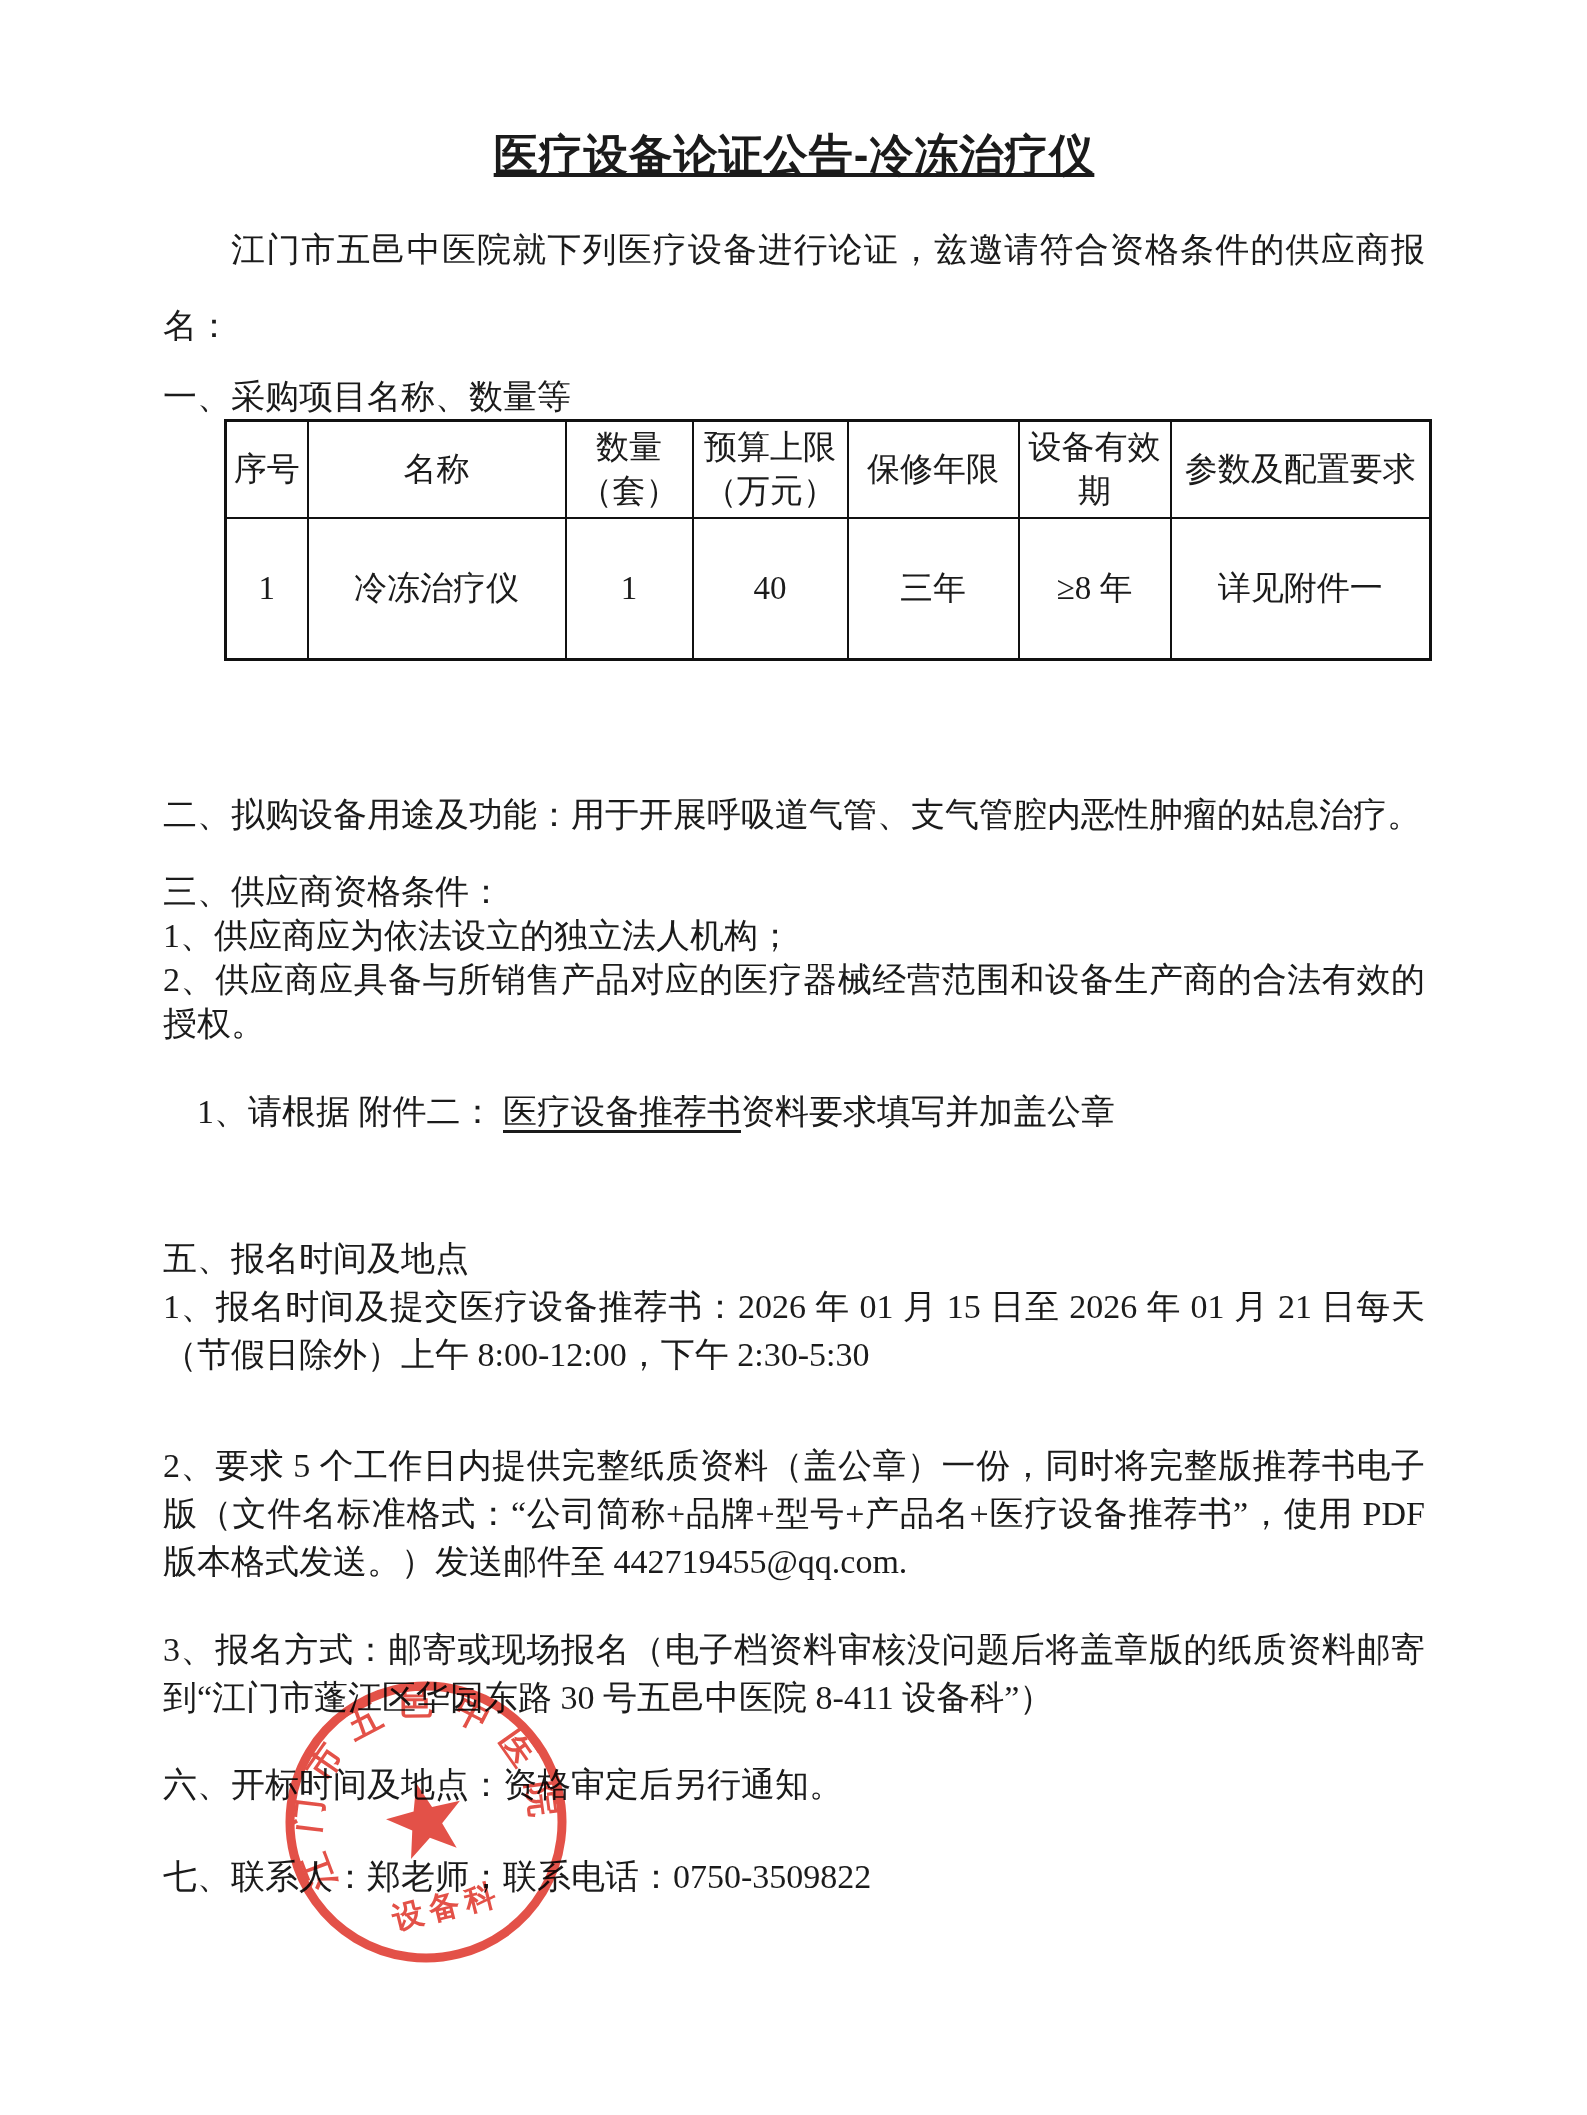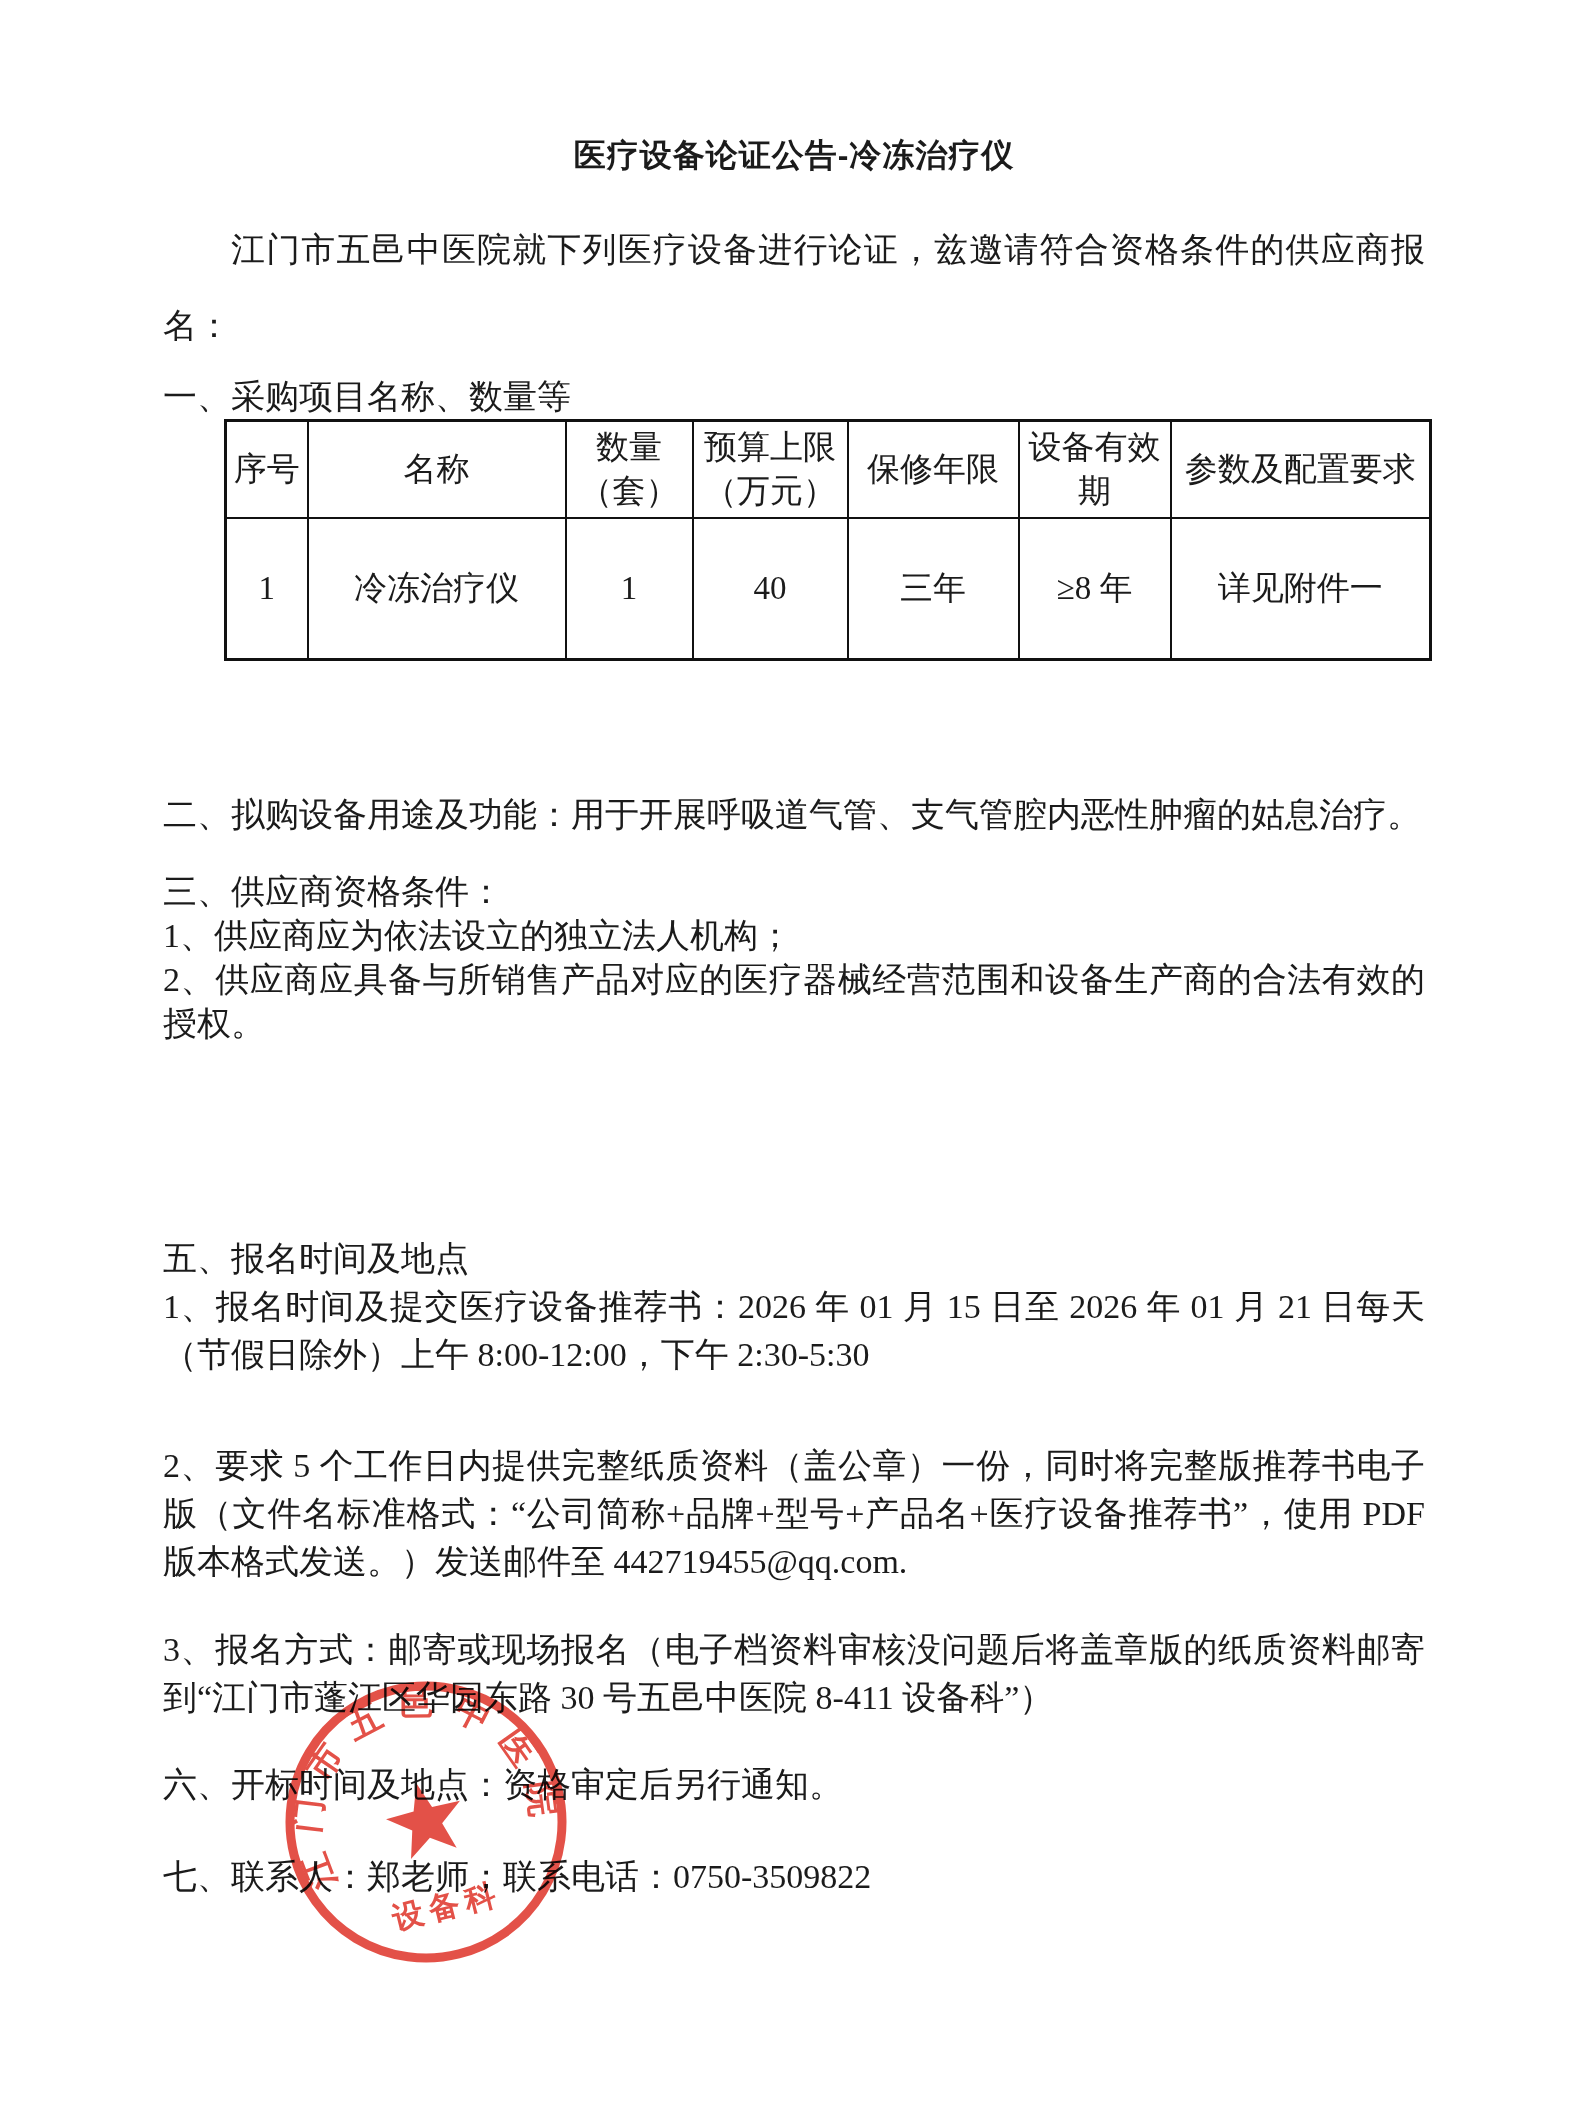--- a/index.html
+++ b/index.html
@@ -13,22 +13,23 @@
   }
   .abs{position:absolute;left:163px;width:1262px;}
   .body-text{font-size:34px;line-height:48px;text-align:justify;}
   .lh-lg{line-height:76px;}
   .lh-sm{line-height:44px;}
   .bold{font-weight:400;}
   .doc-title{
     left:163px;width:1262px;top:131px;
     text-align:center;
     font-family:"Liberation Sans","DejaVu Sans",sans-serif;
-    font-weight:700;font-size:32px;line-height:48px;
+    font-weight:700;font-size:44px;line-height:48px;
     letter-spacing:1px;
+    text-decoration:underline;
   }
   .indent{text-indent:2em;}
   .hang{padding-left:34px;}
   table.spec{
     position:absolute;left:224px;top:419px;
     width:1205px;border-collapse:collapse;
     font-size:33px;line-height:44px;
     table-layout:fixed;
   }
   table.spec th,table.spec td{
@@ -94,20 +95,21 @@
 
   <div class="abs body-text" style="top:791px;"><span class="bold">二、拟购设备用途及功能：</span><span>用于开展呼吸道气管、支气管腔内恶性肿瘤的姑息治疗。</span></div>
 
   <div class="abs body-text lh-sm" style="top:870px;">
     <div class="bold">三、供应商资格条件：</div>
     <div>1、供应商应为依法设立的独立法人机构；</div>
     <div>2、供应商应具备与所销售产品对应的医疗器械经营范围和设备生产商的合法有效的授权。</div>
   </div>
 
   <div class="abs body-text" style="top:1088px;">
+    <div class="bold hang"><span>1、请根据 附件二： </span><span class="ulink">医疗设备推荐书</span><span>资料要求填写并加盖公章</span></div>
   </div>
 
   <div class="abs body-text" style="top:1235px;">
     <div class="bold">五、报名时间及地点</div>
     <div>1、报名时间及提交医疗设备推荐书：2026 年 01 月 15 日至 2026 年 01 月 21 日每天（节假日除外）上午 8:00-12:00，下午 2:30-5:30</div>
     <div style="margin-top:63px;">2、要求 5 个工作日内提供完整纸质资料（盖公章）一份，同时将完整版推荐书电子版（文件名标准格式：“公司简称+品牌+型号+产品名+医疗设备推荐书”，使用 PDF 版本格式发送。）发送邮件至 442719455@qq.com.</div>
     <div style="margin-top:40px;">3、报名方式：邮寄或现场报名（电子档资料审核没问题后将盖章版的纸质资料邮寄到“江门市蓬江区华园东路 30 号五邑中医院 8-411 设备科”）</div>
   </div>
 
   <div class="abs body-text" style="top:1761px;"><span class="bold">六、开标时间及地点：</span><span>资格审定后另行通知。</span></div>

